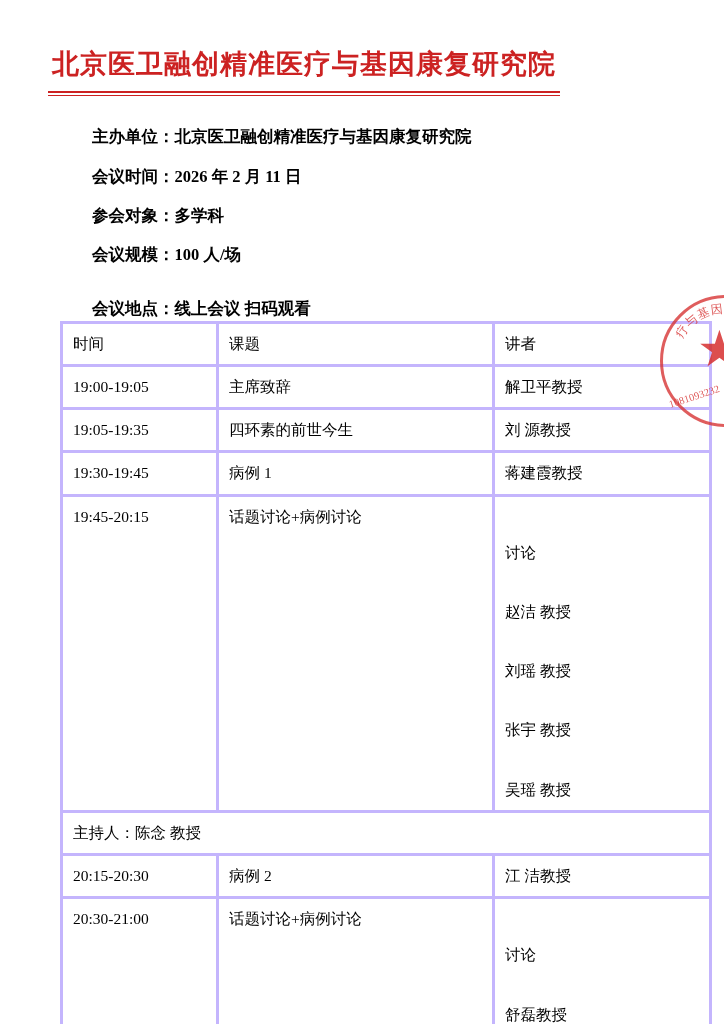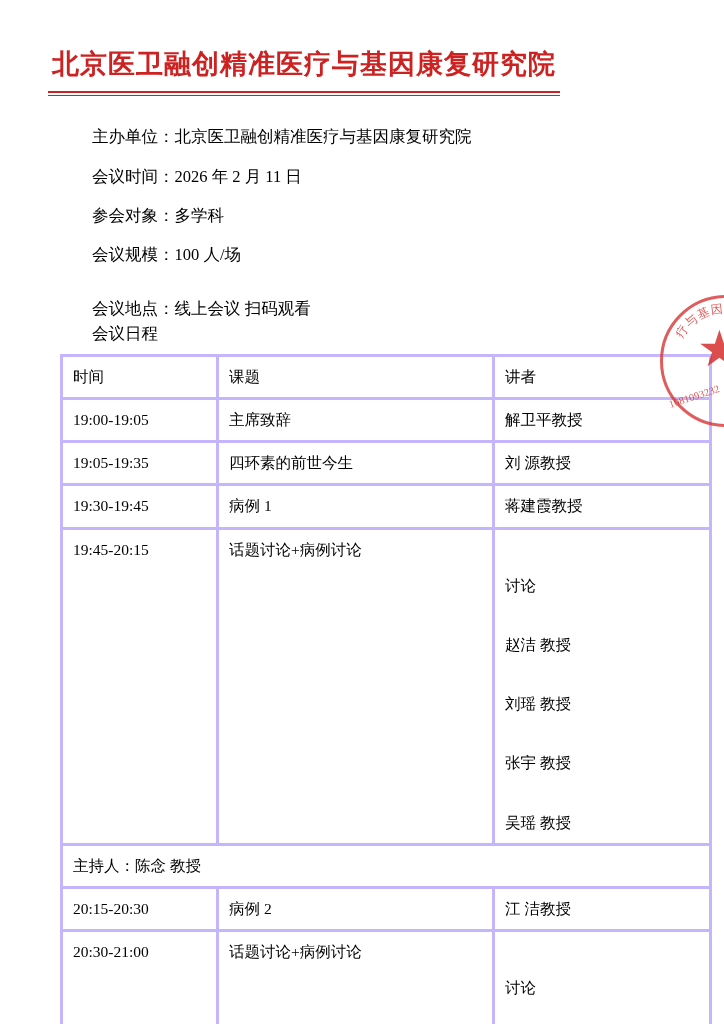--- a/index.html
+++ b/index.html
@@ -47,20 +47,21 @@
   }
   .header-rule.thin {
     height: 1px;
     margin-top: 2px;
   }
 
   
   .meta-block {
     margin-top: 30px;
     padding-left: 44px;
+    font-weight: bold;
   }
   .meta-line {
     font-size: 16.5px;
     line-height: 1.35;
     margin-bottom: 17px;
     white-space: nowrap;
   }
   .meta-line:last-child {
     margin-bottom: 0;
     margin-top: 32px;
@@ -190,21 +191,20 @@
   </div>
 
   <div class="meta-block">
     <div class="meta-line">主办单位：北京医卫融创精准医疗与基因康复研究院</div>
     <div class="meta-line">会议时间：2026 年 2 月 11 日</div>
     <div class="meta-line">参会对象：多学科</div>
     <div class="meta-line">会议规模：100 人/场</div>
     <div class="meta-line">会议地点：线上会议  扫码观看</div>
   </div>
 
-  <div class="schedule-label">会议日程</div>
 
   <table class="agenda">
     <tbody>
       <tr>
         <td class="col-time">时间</td>
         <td class="col-topic">课题</td>
         <td class="col-spk">讲者</td>
       </tr>
 
       <tr>

